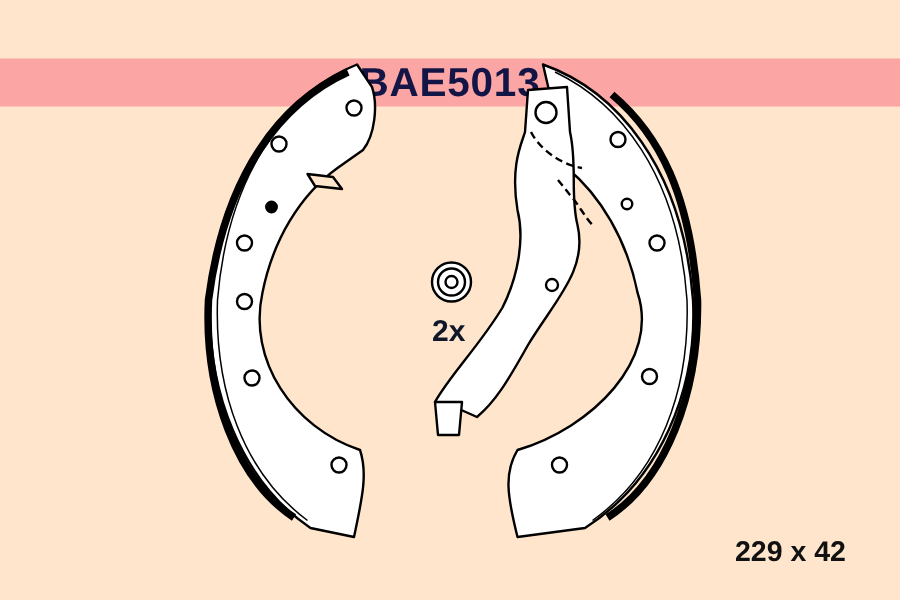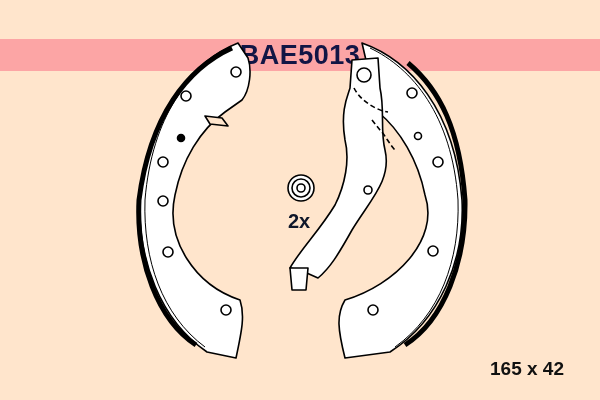--- a/index.html
+++ b/index.html
@@ -56,13 +56,13 @@
 
     <g>
       <circle cx="301" cy="188" r="13"></circle>
       <circle cx="301" cy="188" r="9"></circle>
       <circle cx="301" cy="188" r="4"></circle>
     </g>
   </g>
 </svg>
 
 <div class="qty">2x</div>
-<div class="dims">165 x 42</div>
+<div class="dims">229 x 42</div>
 
 </body></html>

